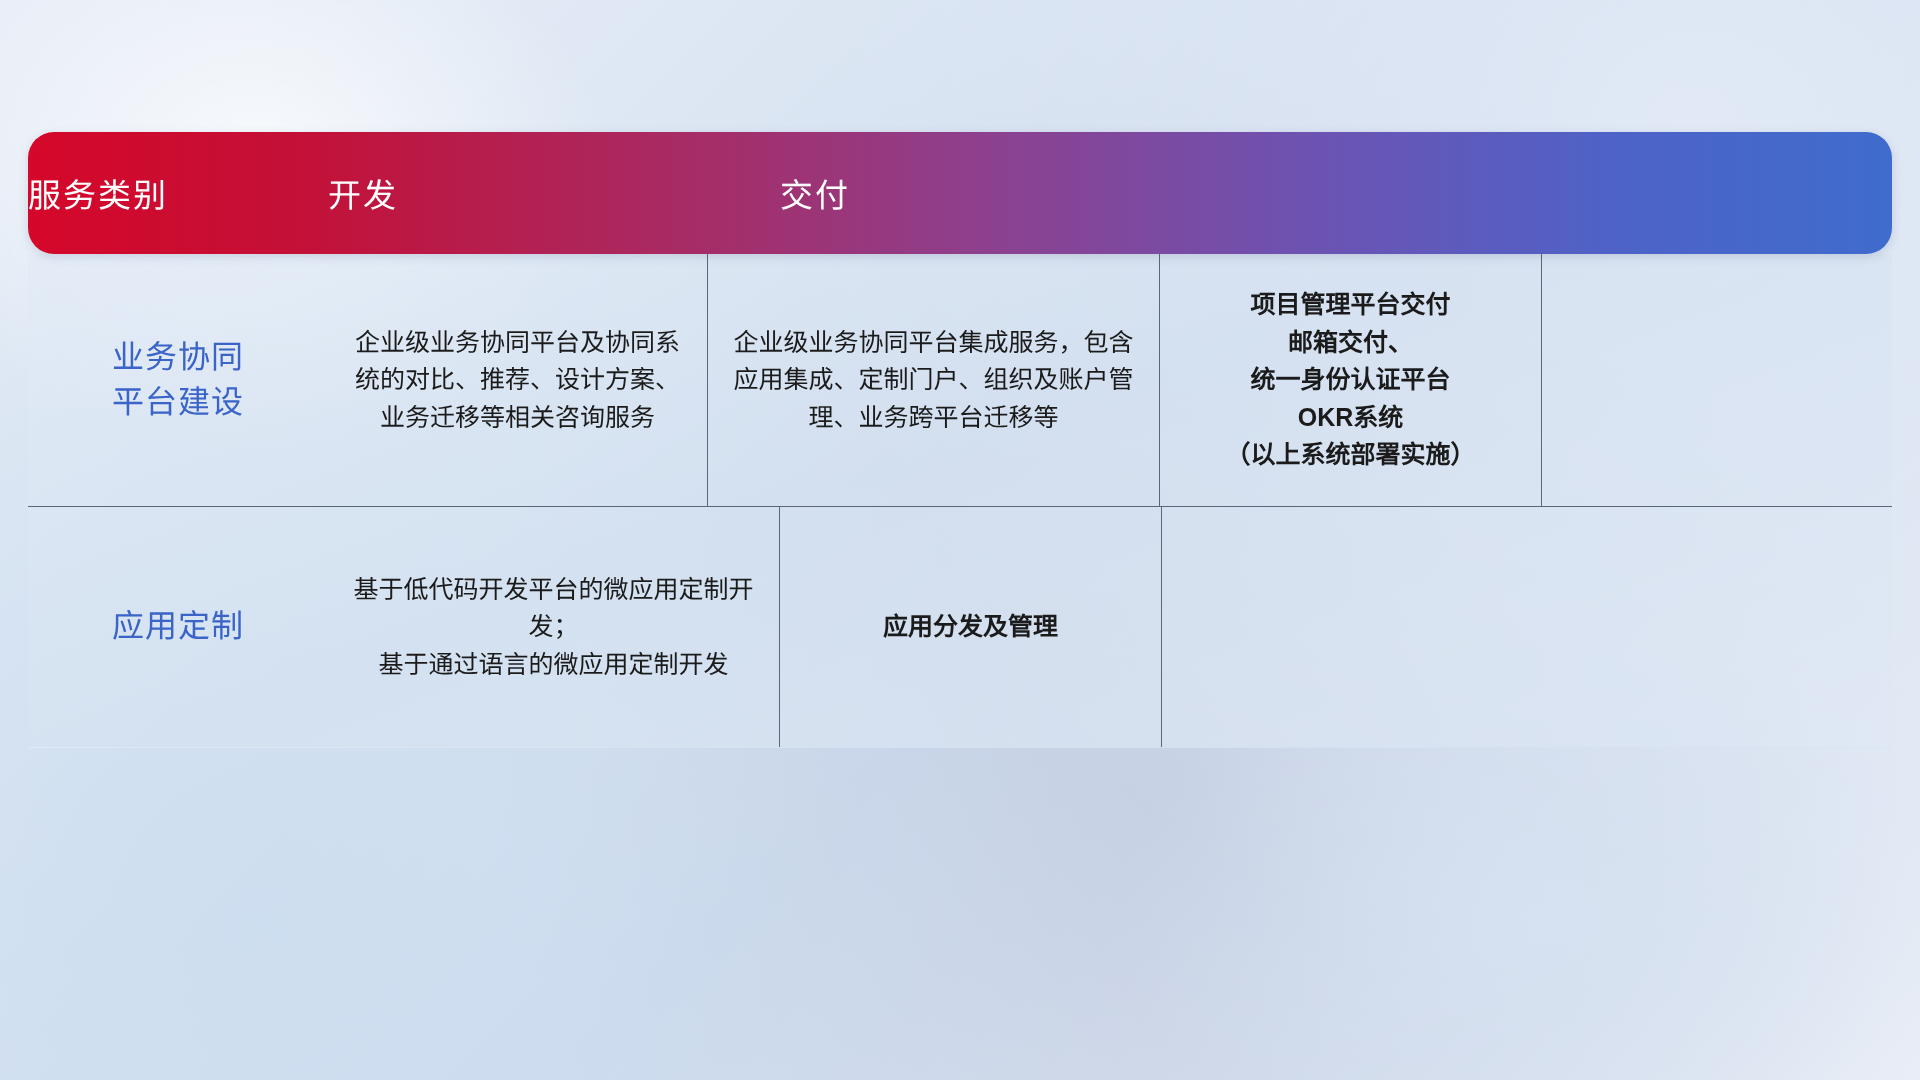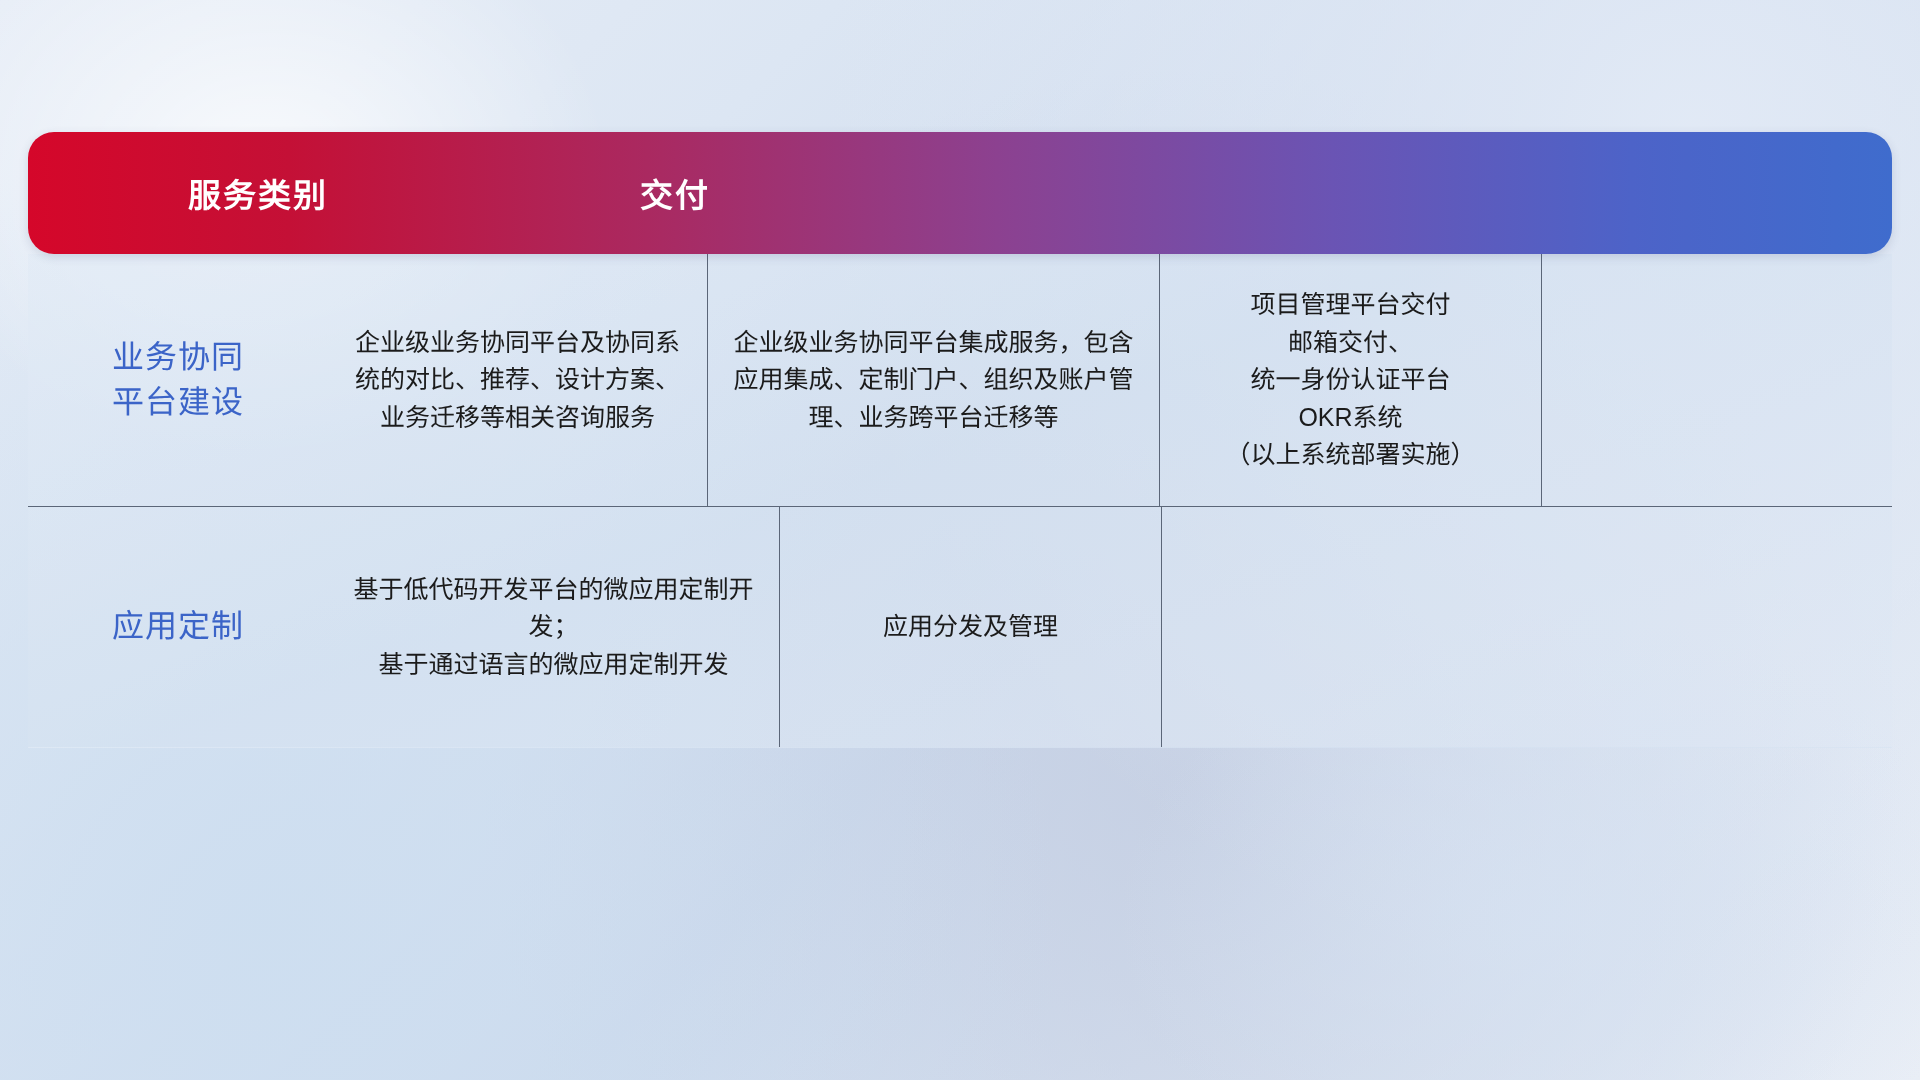--- a/index.html
+++ b/index.html
@@ -61,31 +61,31 @@
     background: linear-gradient(90deg, #d5072a 0%, #c41036 14%, #a92a62 34%, #8c4190 52%, #6a54b4 70%, #4d63c8 86%, #3f6ccd 100%);
     display: flex;
     align-items: center;
     box-shadow: 0 3px 10px rgba(60,70,110,0.16);
     position: relative;
     z-index: 2;
   }
   .table-head .hcell {
     color: #ffffff;
     font-size: 33px;
-    font-weight: bold;
-    text-align: right;
+    font-weight: normal;
+    text-align: left;
     letter-spacing: 2px;
     white-space: nowrap;
   }
 
   
   .c0 { width: 300px; }
   .c1 { width: 380px; }
   .c2 { width: 452px; }
-  .c3 { width: 382px; }
+  .c3 { width: 382px; font-weight: bold; }
   .c4 { width: 350px; }
 
   .table-body {
     position: relative;
     background: linear-gradient(160deg, rgba(226,235,246,0.72) 0%, rgba(213,226,241,0.72) 45%, rgba(224,232,244,0.72) 100%);
     border-bottom: 1px solid transparent;
   }
   .row {
     display: flex;
     border-bottom: 1.6px solid #5b6678;
@@ -119,20 +119,21 @@
 </style>
 </head>
 <body>
 
 <div class="stage">
 
   <div class="table-wrap">
 
     <div class="table-head">
       <div class="hcell c0">服务类别</div>
+      <div class="hcell c2">开发</div>
       <div class="hcell c3">交付</div>
     </div>
 
     <div class="table-body">
 
       <div class="row row-1">
         <div class="cell cat c0" style="white-space: pre-line;">业务协同
 平台建设</div>
         <div class="cell vline c1">企业级业务协同平台及协同系统的对比、推荐、设计方案、业务迁移等相关咨询服务</div>
         <div class="cell vline c2">企业级业务协同平台集成服务，包含应用集成、定制门户、组织及账户管理、业务跨平台迁移等</div>

